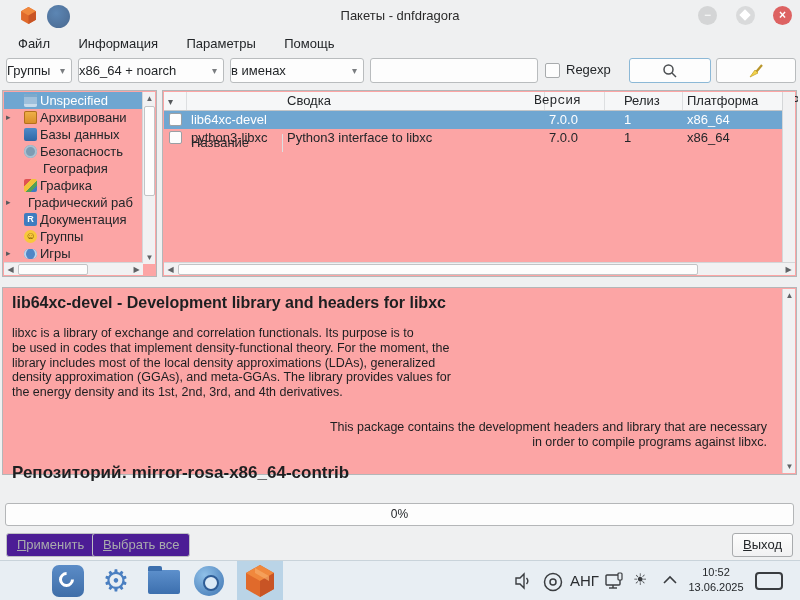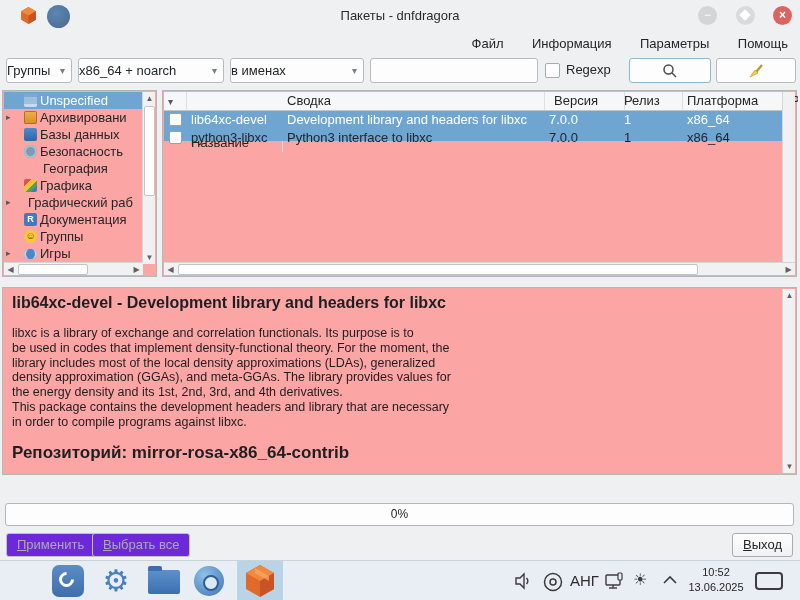--- a/index.html
+++ b/index.html
@@ -17,21 +17,21 @@
             line-height:18px; font-size:12px; color:#fff; }
   .winbtn.min { left:698px; background:#d4d5d6; }
   .winbtn.max { left:736px; background:#d9dadb; }
   .winbtn.max .sq { position:absolute; left:5px; top:5px; width:8px; height:8px;
                     background:#fff; transform:rotate(45deg); }
   .winbtn.close { left:773px; background:#dd6262; font-weight:bold; }
 
   
   .menubar { left:0; top:34px; width:800px; height:22px; }
   .menu-item { display:inline-block; margin:0 8px; font-size:13px; color:#232629; padding:2px 4px; }
-  .menubar-inner { padding-left:23px;text-align:right; }
+  .menubar-inner { padding-left:6px; }
 
   
   .toolbar { left:0; top:58px; width:800px; height:28px; }
   .combo { position:absolute; top:0; height:25px; background:#fdfdfd; border:1px solid #b9bcbe;
            border-radius:3px; font-size:13px; color:#232629; line-height:23px; padding-left:0; }
   .combo .arr { position:absolute; right:6px; top:0; color:#7a7d80; font-size:10px; }
   .search-input { position:absolute; top:0; left:370px; width:168px; height:25px; border:1px solid #b9bcbe;
                   border-radius:3px; background:#fdfdfd; font-size:13px; padding:0 6px; }
   .chk { position:absolute; left:545px; top:5px; width:15px; height:15px; background:#fdfdfd;
          border:1px solid #a8abad; border-radius:2px; }
@@ -67,42 +67,42 @@
   .icon-toys { background:#f8c83c; border-radius:50%; color:#7a5500; font-size:10px; text-align:center; line-height:12px; }
   .icon-games { background:#4f86c6; border-radius:5px; height:10px; margin-top:2px;
                 box-shadow:inset 3px 0 0 -1px #bcd4ec, inset -3px 0 0 -1px #bcd4ec; }
 
   
   .table-panel { left:162px; top:90px; width:635px; height:187px; }
   .tbl-header { position:absolute; left:1px; top:1px; right:1px; height:19px; background:#f6f7f8;
                 border-bottom:1px solid #c3c6c8; font-size:13px; color:#232629; }
   .th { position:absolute; top:0; height:18px; line-height:18px; padding-left:4px;
         border-right:1px solid #dddfe1; overflow:hidden; white-space:nowrap; }
-  .trow { position:absolute; left:1px; right:14px; height:30px; font-size:13px; color:#232629; }
+  .trow { position:absolute; left:1px; right:14px; height:18px; font-size:13px; color:#232629; }
   .trow.selected { background:#6fa6d1; color:#fff; }
   .td { position:absolute; top:0; height:18px; line-height:18px; padding-left:4px;
         overflow:hidden; white-space:nowrap; }
   .rowchk { position:absolute; left:5px; top:2px; width:13px; height:13px; background:#fdfdfd;
             border:1px solid #9aa0a5; border-radius:2px; }
 
   
   .details-panel { left:2px; top:287px; width:795px; height:188px; }
   .details-content { position:absolute; left:9px; top:6px; width:755px; }
   .details-title { font-size:16px; font-weight:bold; color:#1d1f21; }
   .details-body { margin-top:14px; font-size:12.5px; line-height:14.8px; color:#1d1f21; white-space:pre-line; }
-  .details-body2 { margin-top:0; font-size:12.5px; line-height:14.8px; color:#1d1f21; white-space:pre-line; }
+  .details-body2 { margin-top:20px; font-size:12.5px; line-height:14.8px; color:#1d1f21; white-space:pre-line;text-align:right; }
   .details-repo { margin-top:13px; font-size:17px; font-weight:bold; color:#1d1f21; }
 
   
   .progress { left:5px; top:503px; width:789px; height:23px; border:1px solid #b4b6b8; border-radius:3px;
               background:#fdfdfd; text-align:center; line-height:21px; font-size:12px; color:#232629; }
   .btn { position:absolute; top:533px; height:24px; border:1px solid #bfc1c3; border-radius:3px;
          background:linear-gradient(#fdfdfd,#f1f1f2); font-size:13px; text-align:center; line-height:22px;
          color:#232629; padding:0 10px; }
-  .btn.disabled { color:#a9abad; background:#6d28d9; }
+  .btn.disabled { color:#a9abad; background:#4c1d95; }
   .btn-apply { left:6px; }
   .btn-selectall { left:92px; }
   .btn-quit { right:7px; border-color:#a9abad; }
   .btn u { text-decoration:underline; }
 
   
   .taskbar { left:0; top:560px; width:800px; height:40px; background:#e8eef3; border-top:1px solid #c9d3da; }
   .task-active { position:absolute; left:237px; top:0; width:46px; height:40px; background:#bad4e7; }
   .tb-icon { position:absolute; top:4px; width:32px; height:32px; }
   .launcher-bg { width:32px; height:32px; border-radius:7px; background:linear-gradient(#5b8cc7,#3f6ea8); position:relative; }
@@ -235,30 +235,29 @@
     <div class="sb-thumb" style="left:14px; top:1px; height:11px; width:70px;"></div>
     <span class="sb-arrow" style="right:0; top:0;">▶</span>
   </div>
 </div>
 
 <div class="abs panel table-panel">
   <div class="tbl-header">
     <div class="th" style="left:0; width:23px;"><span style="font-size:10px;color:#55585b;">▾</span></div>
     <div class="th" style="left:23px; width:96px;margin-top:42px;">Название</div>
     <div class="th" style="left:119px; width:262px;">Сводка</div>
-    <div class="th" style="left:386px; width:75px;">Версия</div>
+    <div class="th" style="left:366px; width:75px;font-family:Liberation Mono, monospace;">Версия</div>
     <div class="th" style="left:456px; width:63px;">Релиз</div>
     <div class="th" style="left:519px; width:104px;">Платформа</div>
     <div class="th" style="left:623px; width:11px; border-right:none;">Р</div>
   </div>
 
   <div class="trow selected" style="top:20px;">
     <div class="rowchk"></div>
     <div class="td" style="left:23px; width:96px;">lib64xc-devel</div>
-    <div class="td" style="left:119px; width:262px;">Development library and headers for libxc</div>
     <div class="td" style="left:381px; width:75px;">7.0.0</div>
     <div class="td" style="left:456px; width:63px;">1</div>
     <div class="td" style="left:519px; width:104px;">x86_64</div>
   </div>
   <div class="trow" style="top:38px;">
     <div class="rowchk"></div>
     <div class="td" style="left:23px; width:96px;">python3-libxc</div>
     <div class="td" style="left:119px; width:262px;">Python3 interface to libxc</div>
     <div class="td" style="left:381px; width:75px;">7.0.0</div>
     <div class="td" style="left:456px; width:63px;">1</div>

